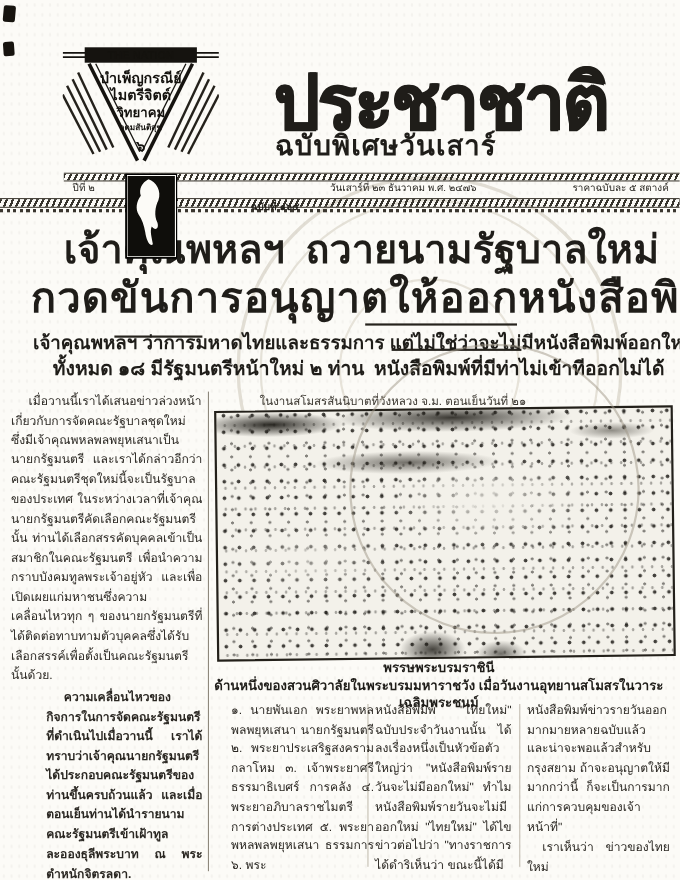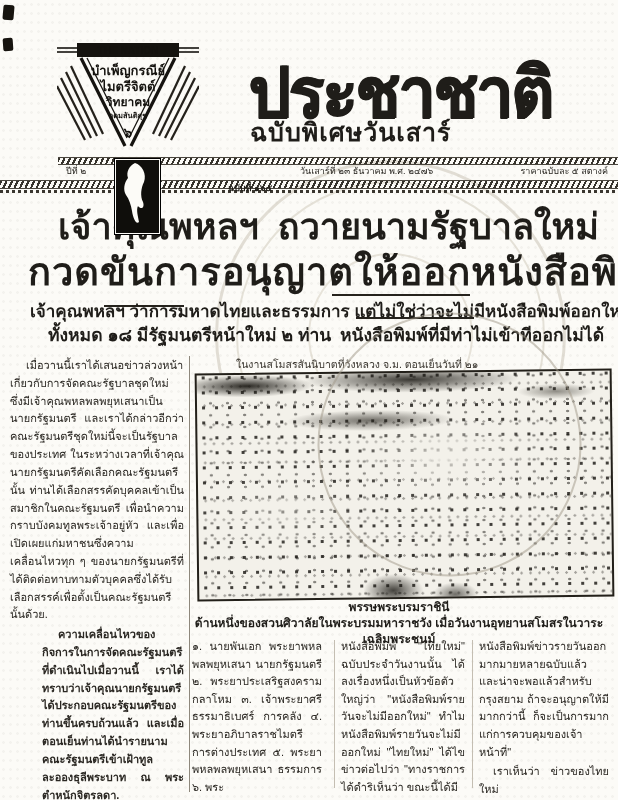--- a/index.html
+++ b/index.html
@@ -84,21 +84,21 @@
   .photo::before{content:"";position:absolute;inset:0;
     background:radial-gradient(ellipse 140px 60px at 60% 38%, rgba(243,241,234,.85), transparent 70%),
                radial-gradient(ellipse 120px 50px at 20% 60%, rgba(243,241,234,.5), transparent 70%);}
   .photo::after{content:"";position:absolute;left:120px;top:-60px;width:260px;height:260px;
     border-radius:50%;border:2px solid rgba(160,152,136,.5);}
   .cap-below{position:absolute;left:186px;top:599px;width:426px;text-align:center;
     font-size:12px;font-weight:bold;line-height:1.35;z-index:1;}
   .lowcol{position:absolute;top:638px;font-size:11px;line-height:1.6;text-align:justify;
     z-index:1;color:#2a2722;}
   .lowcol p{margin:0;}
-  .c2{left:192px;width:130px;}
+  .c2{left:210px;width:130px;}
   .c3{left:341px;width:124px;}
   .c4{left:479px;width:130px;}
   .c4 .p2{text-indent:14px;margin-top:2px;}
   svg text{fill:#14120e;}
 </style>
 </head>
 <body>
 
 <div class="page">
 

